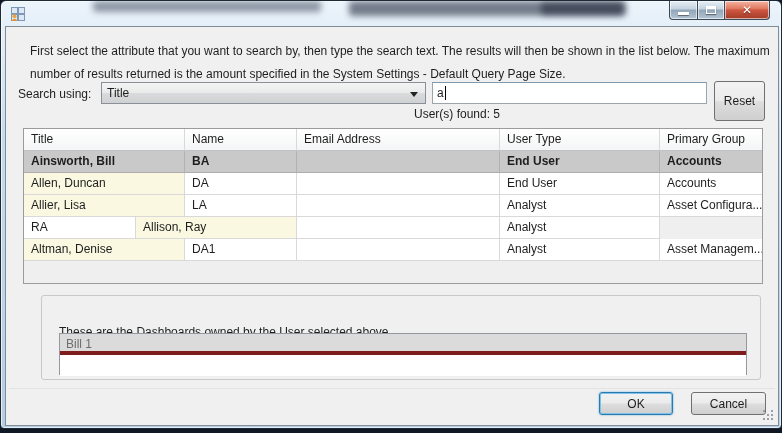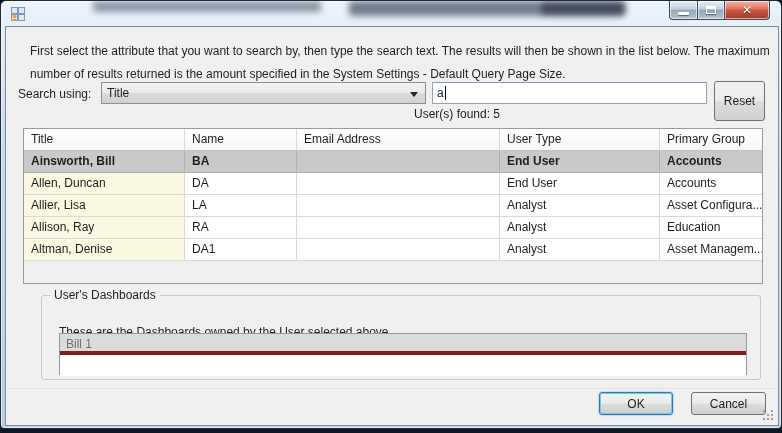--- a/index.html
+++ b/index.html
@@ -173,37 +173,35 @@
         <div class="gcell c5">Accounts</div>
       </div>
       <div class="grow">
         <div class="gcell c1 tint">Allier, Lisa</div>
         <div class="gcell c2">LA</div>
         <div class="gcell c3"></div>
         <div class="gcell c4">Analyst</div>
         <div class="gcell c5">Asset Configura...</div>
       </div>
       <div class="grow">
+        <div class="gcell c2">RA</div>
         <div class="gcell c1 tint">Allison, Ray</div>
-        <div class="gcell c2">RA</div>
         <div class="gcell c3"></div>
         <div class="gcell c4">Analyst</div>
-        <div class="gcell c5">Education</div>
       </div>
       <div class="grow">
         <div class="gcell c1 tint">Altman, Denise</div>
         <div class="gcell c2">DA1</div>
         <div class="gcell c3"></div>
         <div class="gcell c4">Analyst</div>
         <div class="gcell c5">Asset Managem...</div>
       </div>
     </div>
 
     <div class="groupbox">
-      <span class="group-label">User's Dashboards</span>
       <div class="group-desc">These are the Dashboards owned by the User selected above.</div>
       <div class="listbox">
         <div class="list-item">Bill 1</div>
         <div class="list-item empty"></div>
       </div>
     </div>
 
     <div class="footer-sep"></div>
     <button class="btn btn-ok">OK</button>
     <button class="btn btn-cancel">Cancel</button>

